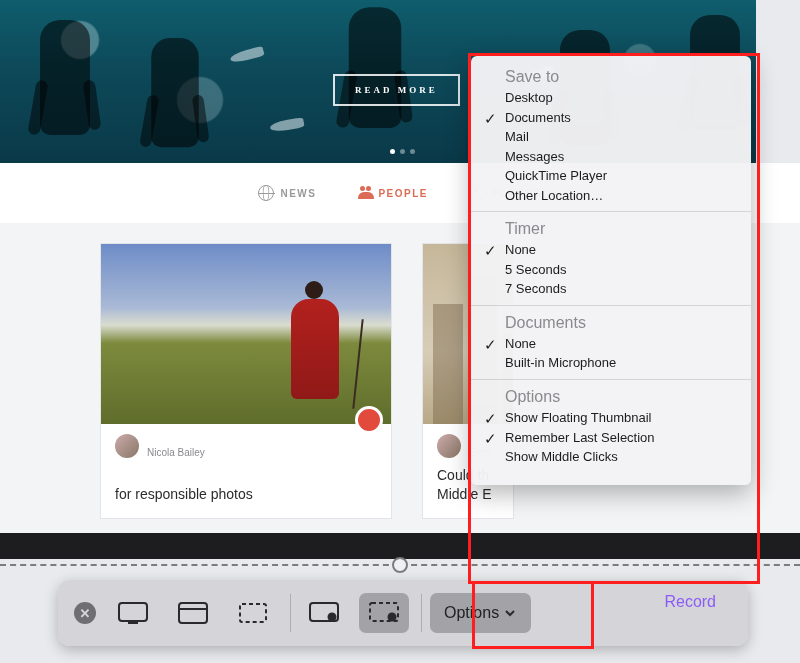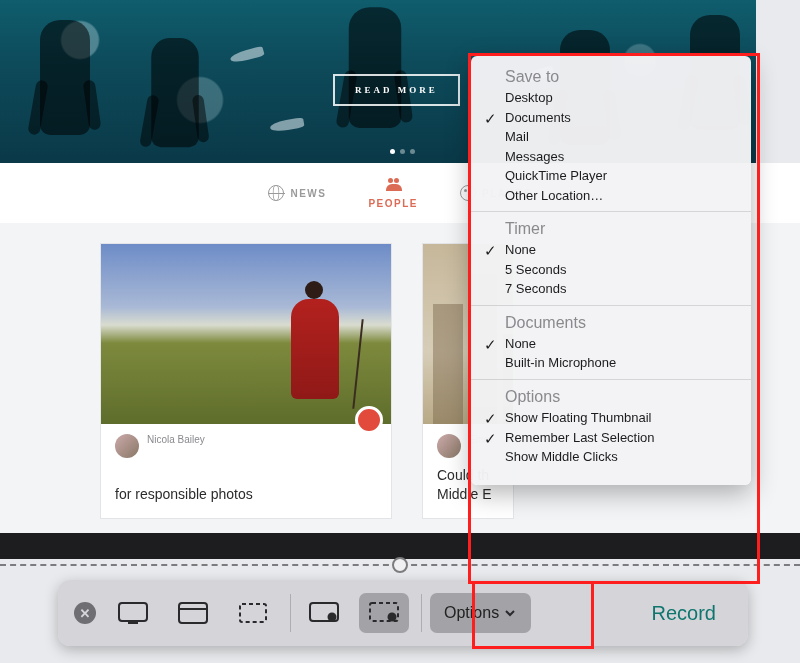--- a/index.html
+++ b/index.html
@@ -28,21 +28,21 @@
   .f2{left:270px;top:120px;transform:rotate(-10deg);}
   .f3{left:520px;top:70px;transform:rotate(-18deg);}
   .readmore{position:absolute;left:333px;top:74px;border:2px solid rgba(255,255,255,.85);color:#fff;
     font-size:9px;letter-spacing:3px;padding:9px 20px;font-weight:600;}
   .pager{position:absolute;left:390px;top:149px;display:flex;gap:5px;}
   .pager span{width:5px;height:5px;border-radius:50%;background:rgba(255,255,255,.4);}
   .pager span.on{background:#fff;}
   
   .tabs{position:absolute;left:0;top:163px;width:800px;height:60px;background:#fff;display:flex;justify-content:center;align-items:center;gap:42px;}
   .tab{display:flex;align-items:center;gap:6px;font-size:10px;letter-spacing:1.5px;font-weight:700;color:#9a9a9a;}
-  .tab.active{color:#dc6b55;flex-direction:column;}
+  .tab.active{color:#dc6b55;}
   .tab .ticon{width:14px;height:14px;}
   
   .globe{border:1.5px solid currentColor;border-radius:50%;position:relative;}
   .globe::before{content:"";position:absolute;left:50%;top:-1px;bottom:-1px;width:5px;border:1.5px solid currentColor;border-top:0;border-bottom:0;border-radius:50%;transform:translateX(-50%);}
   .globe::after{content:"";position:absolute;left:-1.5px;right:-1.5px;top:50%;height:0;border-top:1.5px solid currentColor;}
   .people{position:relative;}
   .people::before{content:"";position:absolute;left:2px;top:0;width:5px;height:5px;border-radius:50%;background:currentColor;box-shadow:6px 0 0 currentColor;}
   .people::after{content:"";position:absolute;left:0;top:6px;width:16px;height:7px;border-radius:6px 6px 0 0;background:currentColor;}
   .pin{border:1.5px solid currentColor;border-radius:50%;position:relative;width:11px;height:11px;}
   .pin::after{content:"";position:absolute;left:3px;top:3px;width:3px;height:3px;border-radius:50%;background:currentColor;}
@@ -56,39 +56,39 @@
   .figure{position:absolute;right:52px;top:55px;width:48px;height:100px;background:linear-gradient(180deg,#b3211e 0%,#8f1917 100%);border-radius:18px 18px 6px 6px;}
   .figure::before{content:"";position:absolute;left:14px;top:-18px;width:18px;height:18px;border-radius:50%;background:#2d1d16;}
   .stick{position:absolute;right:32px;top:75px;width:2px;height:90px;background:#3a2c21;transform:rotate(6deg);}
   .redbadge{position:absolute;right:8px;bottom:-10px;width:22px;height:22px;border-radius:50%;background:#e24a3b;border:3px solid #fff;}
   .city{background:linear-gradient(180deg,#c6b79a 0%,#d7cdb7 60%,#b8a986 100%);}
   .bld{position:absolute;bottom:0;background:rgba(120,100,70,.45);}
   .b1{left:10px;width:30px;height:120px;}
   .b2{left:48px;width:26px;height:150px;}
   .b3{left:80px;width:22px;height:90px;}
   .cmeta{padding:10px 14px 14px 14px;}
-  .auth{display:flex;align-items:flex-start;gap:8px;margin-bottom:8px;}
+  .auth{display:flex;align-items:flex-end;gap:8px;margin-bottom:8px;}
   .av{width:24px;height:24px;border-radius:50%;background:linear-gradient(135deg,#caa 0%,#876 100%);}
   .aname{font-size:10px;color:#898a8e;}
   .title{font-size:14px;color:#2b2b2d;line-height:1.35;}
   
   .darkband{position:absolute;left:0;top:533px;width:800px;height:26px;background:#1d1d1f;}
   .dashrow{position:absolute;left:0;top:556px;width:800px;height:18px;display:flex;align-items:center;}
   .dash{flex:1;border-top:2px dashed #7c7c7e;}
   .dot{width:12px;height:12px;border-radius:50%;border:2px solid #7c7c7e;background:#f0f0f2;margin:0 -7px;z-index:1;}
   
   .toolbar{position:absolute;left:58px;top:580px;width:690px;height:66px;border-radius:12px;
     background:rgba(210,210,214,.9);display:flex;align-items:center;padding:0 16px;box-sizing:border-box;box-shadow:0 4px 14px rgba(0,0,0,.25);}
   .closebtn{width:22px;height:22px;border-radius:50%;background:#6f6f73;color:#d7d7db;display:flex;align-items:center;justify-content:center;font-size:13px;font-weight:700;margin-right:12px;}
   .tbtn{width:50px;height:40px;border-radius:7px;display:flex;align-items:center;justify-content:center;margin-right:10px;}
   .sep{width:1px;height:38px;background:rgba(0,0,0,.18);margin:0 8px 0 2px;}
   .tbtn.sel{background:rgba(120,120,125,.55);}
   .opt-capt{padding:0 14px;height:40px;border-radius:7px;display:flex;align-items:center;font-size:16px;color:#222;}
   .opt-capt.sel{background:rgba(120,120,125,.55);}
-  .rec{margin-left:auto;padding:0 16px;height:40px;display:flex;align-items:center;font-size:20px;color:#0f766e;}
+  .rec{margin-left:auto;padding:0 16px;height:40px;display:flex;font-size:16px;color:#8b5cf6;}
   
   .ic{width:34px;height:26px;}
   
   .menu{position:absolute;left:471px;top:56px;width:280px;background:rgba(243,243,245,.97);border-radius:6px;
     box-shadow:0 8px 26px rgba(0,0,0,.3);padding:10px 0 12px 0;z-index:50;}
   .menu .grp{padding:2px 0 6px 0;}
   .menu .grp + .grp{border-top:1px solid rgba(0,0,0,.12);padding-top:8px;}
   .mh{font-size:16px;color:#8a8a8e;padding:0 20px 2px 34px;}
   .mi{font-size:13px;color:#1c1c1e;padding:1px 20px 1px 34px;position:relative;line-height:1.35;}
   .mi.chk::before{content:"✓";position:absolute;left:13px;top:1px;font-size:15px;}

